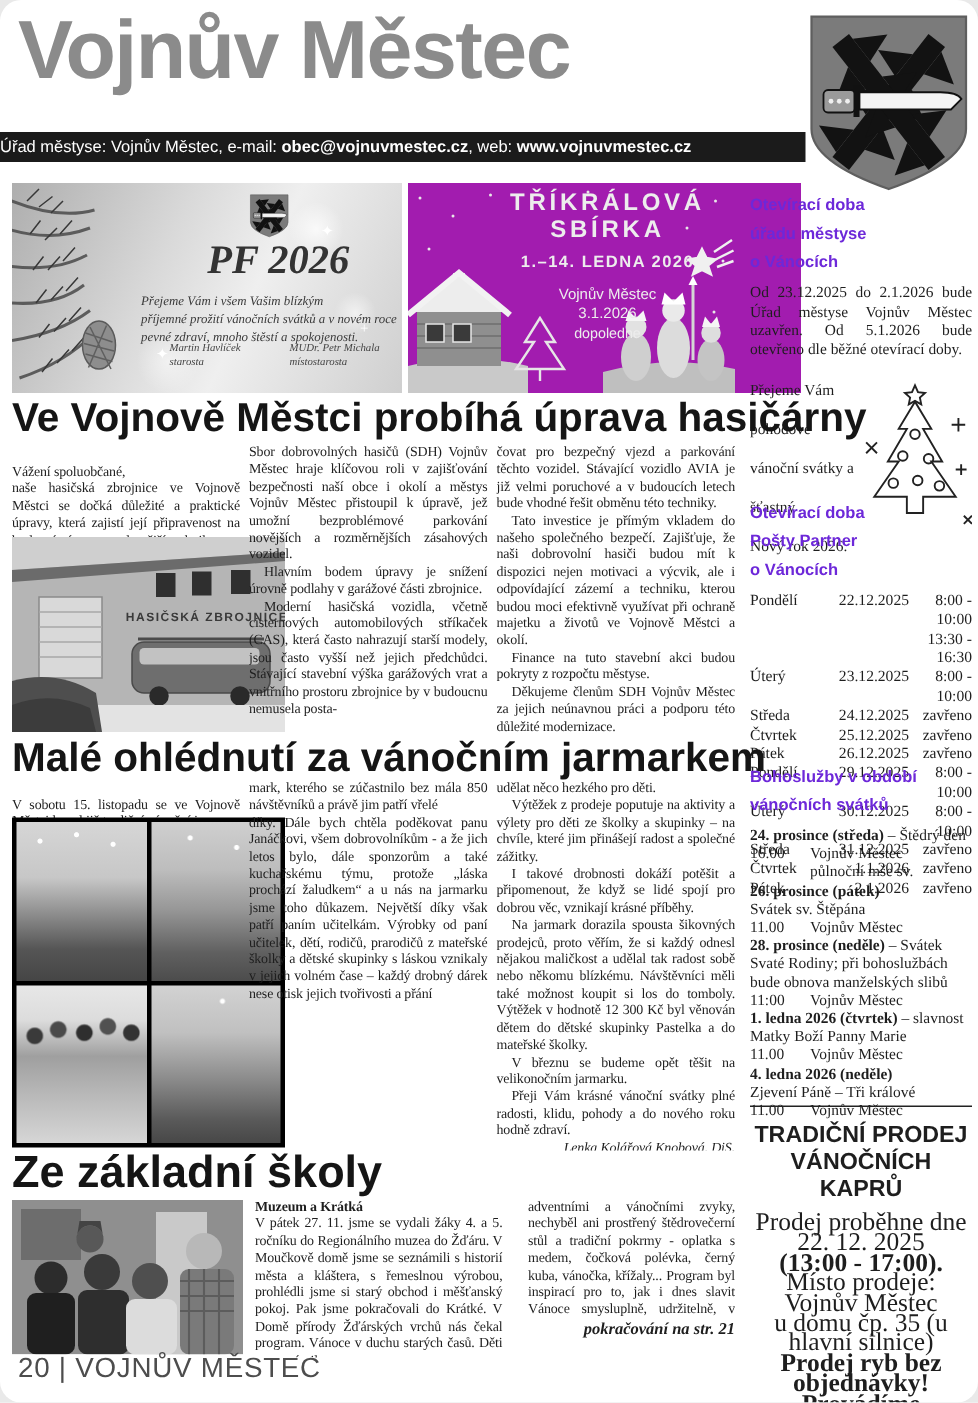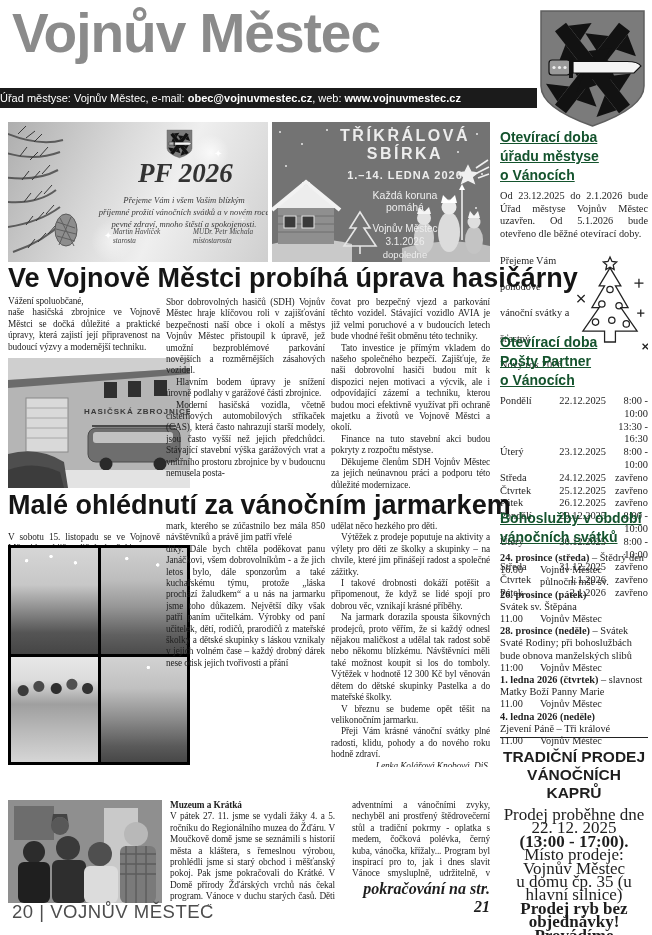--- a/index.html
+++ b/index.html
@@ -1,17 +1,17 @@
 <!DOCTYPE html>
 <html lang="cs"><head>
 <meta charset="utf-8">
 <style>
   html,body{margin:0;padding:0;background:#e9e9e9;}
   #page{position:relative;width:652px;height:935px;background:#fff;margin:0 auto;overflow:hidden;
-        font-family:"Liberation Serif",serif;color:#1e1e1e;}
+        font-family:"Liberation Serif",serif;color:#1e1e1e;border-radius:14px;}
   [data-name]{box-sizing:border-box;}
 
   
   .masthead-title{position:absolute;left:12px;top:6px;margin:0;font-family:"Liberation Sans",sans-serif;
       font-weight:bold;font-size:55px;line-height:1;color:#8b8b8b;letter-spacing:-1px;}
   .contact-bar{position:absolute;left:0;top:88px;width:540px;height:20px;background:#1b1b1b;color:#fff;
       font-family:"Liberation Sans",sans-serif;font-size:11px;line-height:20px;padding-left:0;white-space:nowrap;}
   .contact-bar b{font-weight:bold;}
   .coat{position:absolute;left:537px;top:8px;width:111px;height:122px;background:#fff;}
 
@@ -19,41 +19,41 @@
   .pf-card{position:absolute;left:8px;top:122px;width:260px;height:140px;overflow:hidden;
       background:
         radial-gradient(circle 26px at 78% 22%, rgba(255,255,255,.75), rgba(255,255,255,0) 70%),
         radial-gradient(circle 20px at 88% 62%, rgba(255,255,255,.6), rgba(255,255,255,0) 70%),
         radial-gradient(circle 30px at 40% 85%, rgba(255,255,255,.5), rgba(255,255,255,0) 70%),
         linear-gradient(115deg,#aeaeae 0%,#d9d9d9 38%,#efefef 60%,#cfcfcf 100%);}
   .pf-branch{position:absolute;left:0;top:0;}
   .pf-shield{position:absolute;left:158px;top:7px;width:27px;height:30px;}
   .pf-title{position:absolute;left:90px;top:36px;width:175px;text-align:center;
       font-style:italic;font-weight:bold;font-size:27px;color:#333;}
-  .pf-greeting{position:absolute;left:86px;top:72px;width:180px;text-align:center;
+  .pf-greeting{position:absolute;left:86px;top:72px;width:180px;text-align:left;
       font-style:italic;font-size:8.6px;line-height:12px;color:#3a3a3a;}
   .pf-sig{position:absolute;top:106px;text-align:left;font-style:italic;font-size:7.2px;line-height:9px;color:#444;}
   .pf-sig.s1{left:105px;width:92px;}
   .pf-sig.s2{left:185px;width:80px;}
   .pf-spark{position:absolute;color:#fff;font-size:10px;}
 
-  .tk-poster{position:absolute;left:272px;top:122px;width:218px;height:140px;background:#737373;overflow:hidden;
+  .tk-poster{position:absolute;left:272px;top:122px;width:262px;height:140px;background:#a21caf;overflow:hidden;
       color:#ededed;font-family:"Liberation Sans",sans-serif;}
   .tk-art{position:absolute;left:0;top:0;}
   .tk-text{position:absolute;left:52px;top:5px;width:162px;text-align:center;}
   .tk-title{font-weight:bold;font-size:16px;letter-spacing:2.5px;line-height:18px;}
   .tk-date{margin-top:6px;font-weight:bold;font-size:11px;letter-spacing:1px;}
   .tk-slogan{margin-top:8px;font-size:10.5px;line-height:12px;}
   .tk-place{margin-top:9px;font-size:10px;line-height:13px;}
   .tk-time{font-size:9.5px;}
 
   
   .sb{position:absolute;left:500px;width:148px;}
-  .sb-h{margin:0 0 5px 0;font-family:"Liberation Sans",sans-serif;font-weight:bold;font-size:14px;
-      line-height:19px;color:#14532d;white-space:pre-line;text-decoration:underline;}
+  .sb-h{margin:0 0 5px 0;font-family:"Liberation Sans",sans-serif;font-weight:bold;font-size:11px;
+      line-height:19px;color:#6d28d9;white-space:pre-line;}
   .sb-body{font-size:10.3px;line-height:12.6px;text-align:justify;}
   .wish-row{display:flex;margin-top:8px;}
   .wish-lines{width:72px;font-size:10.3px;line-height:26px;}
   .wish-tree{flex:1;}
 
   .po-row{display:flex;font-size:10.4px;line-height:12.8px;}
   .po-day{width:44px;}
   .po-date{width:62px;text-align:right;}
   .po-time{flex:1;text-align:right;}
 
@@ -73,21 +73,21 @@
   .carp{display:block;margin:10px auto 0 auto;}
 
   
   .headline{position:absolute;left:8px;margin:0;font-family:"Liberation Sans",sans-serif;font-weight:bold;color:#151515;}
   .col{position:absolute;font-size:9.3px;line-height:11.4px;text-align:justify;letter-spacing:-0.1px;overflow:hidden;}
   .col p{margin:0;}
   .col p.ind{text-indent:10px;}
   .col p.push{}
   .sig{font-style:italic;text-align:right;}
   .subhead{font-weight:bold;}
-  .contin{position:absolute;font-size:16px;font-style:italic;font-weight:bold;text-align:right;}
+  .contin{position:absolute;font-size:11px;font-style:italic;font-weight:bold;text-align:right;}
 
   .photo{position:absolute;overflow:hidden;}
   .collage{position:absolute;left:8px;top:545px;width:182px;height:220px;background:#000;
       display:grid;grid-template-columns:1fr 1fr;grid-template-rows:1fr 1fr;gap:3px;padding:3px;}
   .tile{width:100%;height:100%;}
   .tile1{background:
       radial-gradient(circle 2px at 18% 12%,#fff 0 1.4px,transparent 2px),
       radial-gradient(circle 2px at 46% 8%,#fff 0 1.4px,transparent 2px),
       radial-gradient(circle 2px at 74% 14%,#fff 0 1.4px,transparent 2px),
       linear-gradient(180deg,#d6d6d6 0%,#c7c7c7 35%,#8d8d8d 58%,#555 80%,#454545 100%);}
@@ -240,24 +240,20 @@
       </g>
       <g stroke="#f0f0f0" stroke-width="1.6" fill="#f0f0f0">
         <polygon points="196,44 199,50 205,51 200,55 202,61 196,58 190,61 192,55 187,51 193,50"></polygon>
         <path d="M204,46 L216,38 M205,51 L217,45 M206,56 L217,52" fill="none"></path>
       </g>
     </svg>
     <div class="tk-text" data-name="poster-text">
       <div class="tk-title" data-name="poster-title-line1">TŘÍKRÁLOVÁ</div>
       <div class="tk-title" data-name="poster-title-line2">SBÍRKA</div>
       <div class="tk-date" data-name="poster-date">1.–14. LEDNA 2026</div>
-      <div class="tk-slogan" data-name="poster-slogan">
-        <div data-name="poster-slogan-line1">Každá koruna</div>
-        <div data-name="poster-slogan-line2">pomáhá</div>
-      </div>
       <div class="tk-place" data-name="poster-place">
         <div data-name="poster-place-name">Vojnův Městec</div>
         <div data-name="poster-event-date">3.1.2026</div>
         <div class="tk-time" data-name="poster-event-time">dopoledne</div>
       </div>
     </div>
   </div>
 
   <div class="sb" style="top:128px" data-name="sidebar-office-hours">
     <h2 class="sb-h" data-name="office-hours-heading">Otevírací doba
@@ -426,21 +422,21 @@
       <ellipse cx="46" cy="31" rx="32" ry="15" fill="url(#fishg)" stroke="#555" stroke-width="1"></ellipse>
       <polygon points="38,42 46,54 52,42" fill="#7d7d7d"></polygon>
       <polygon points="58,40 66,50 70,38" fill="#858585"></polygon>
       <path d="M24,24 Q20,31 24,38" fill="none" stroke="#4c4c4c"></path>
       <circle cx="23" cy="27" r="2" fill="#222"></circle>
       <path d="M40,20 q6,10 0,22 M52,19 q7,11 0,24 M64,21 q6,9 0,20" fill="none" stroke="#6e6e6e" opacity=".6"></path>
     </svg>
   </div>
 
   <h2 class="headline" style="top:263px;font-size:27px" data-name="firehouse-headline">Ve Vojnově Městci probíhá úprava hasičárny</h2>
-  <div class="col" style="left:8px;top:296px;width:152px;height:60px" data-name="firehouse-col1">
+  <div class="col" style="left:8px;top:310px;width:152px;height:60px" data-name="firehouse-col1">
     <p data-name="paragraph">Vážení spoluobčané,</p>
     <p data-name="paragraph">naše hasičská zbrojnice ve Vojnově Městci se dočká důležité a praktické úpravy, která zajistí její připravenost na budoucí výzvy a modernější techniku.</p>
   </div>
   <div class="photo" style="left:8px;top:358px;width:182px;height:130px" data-name="firehouse-photo">
     <svg width="182" height="130" viewBox="0 0 182 130">
       <rect width="182" height="130" fill="#cfcfcf"></rect>
       <polygon points="0,22 182,10 182,118 0,118" fill="#b5b5b5"></polygon>
       <polygon points="0,22 182,10 182,16 0,30" fill="#6b6b6b"></polygon>
       <rect x="18" y="40" width="42" height="54" fill="#d9d9d9" stroke="#8a8a8a"></rect>
       <g stroke="#a8a8a8">
@@ -490,20 +486,21 @@
   <div class="col" style="left:331px;top:521px;width:159px;height:246px" data-name="jarmark-col3">
     <p data-name="paragraph">udělat něco hezkého pro děti.</p>
     <p class="ind" data-name="paragraph">Výtěžek z prodeje poputuje na aktivity a výlety pro děti ze školky a skupinky – na chvíle, které jim přinášejí radost a společné zážitky.</p>
     <p class="ind" data-name="paragraph">I takové drobnosti dokáží potěšit a připomenout, že když se lidé spojí pro dobrou věc, vznikají krásné příběhy.</p>
     <p class="ind" data-name="paragraph">Na jarmark dorazila spousta šikovných prodejců, proto věřím, že si každý odnesl nějakou maličkost a udělal tak radost sobě nebo někomu blízkému. Návštěvníci měli také možnost koupit si los do tomboly. Výtěžek v hodnotě 12 300 Kč byl věnován dětem do dětské skupinky Pastelka a do mateřské školky.</p>
     <p class="ind" data-name="paragraph">V březnu se budeme opět těšit na velikonočním jarmarku.</p>
     <p class="ind" data-name="paragraph">Přeji Vám krásné vánoční svátky plné radosti, klidu, pohody a do nového roku hodně zdraví.</p>
     <p class="sig" data-name="jarmark-signature">Lenka Kolářová Knobová, DiS.</p>
   </div>
 
+  <h2 class="headline" style="top:765px;font-size:30px" data-name="school-headline">Ze základní školy</h2>
   <div class="photo" style="left:8px;top:800px;width:154px;height:103px" data-name="school-photo">
     <svg width="154" height="103" viewBox="0 0 154 103">
       <rect width="154" height="103" fill="#8f8f8f"></rect>
       <rect x="96" y="8" width="34" height="95" fill="#c9c9c9"></rect>
       <rect x="6" y="6" width="40" height="34" fill="#6d6d6d"></rect>
       <circle cx="26" cy="52" r="11" fill="#2c2c2c"></circle>
         <rect x="10" y="62" width="32" height="41" rx="6" fill="#1f1f1f"></rect>
       <circle cx="60" cy="48" r="12" fill="#3a3a3a"></circle>
         <rect x="44" y="60" width="34" height="43" rx="6" fill="#2e2e2e"></rect>
       <circle cx="92" cy="54" r="12" fill="#4f4f4f"></circle>

